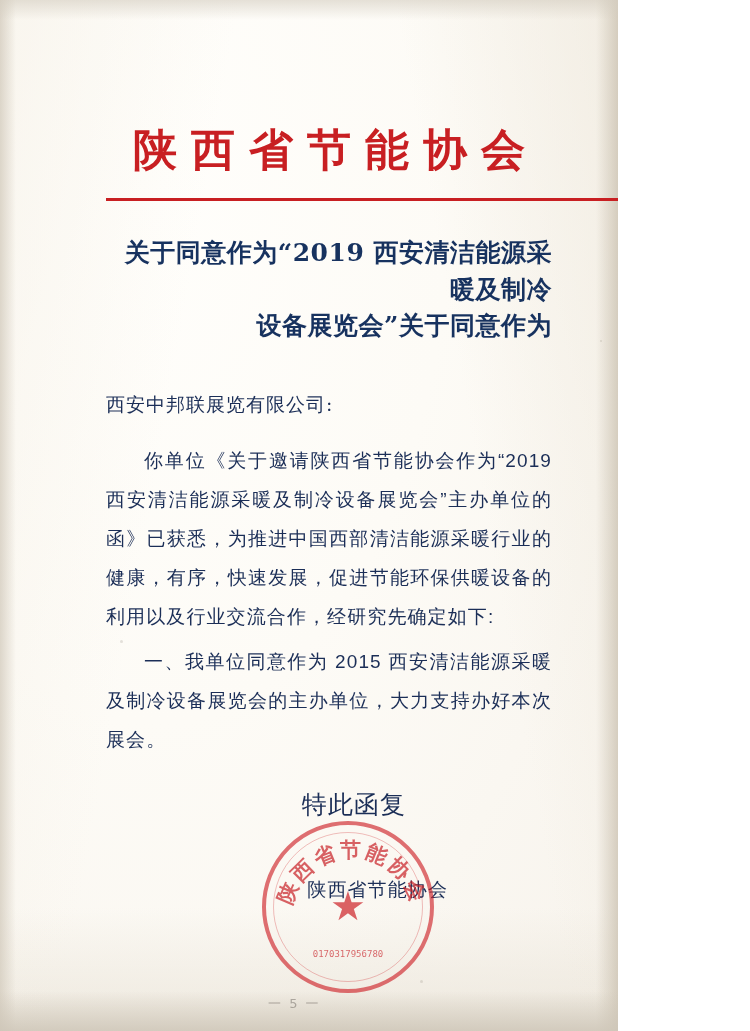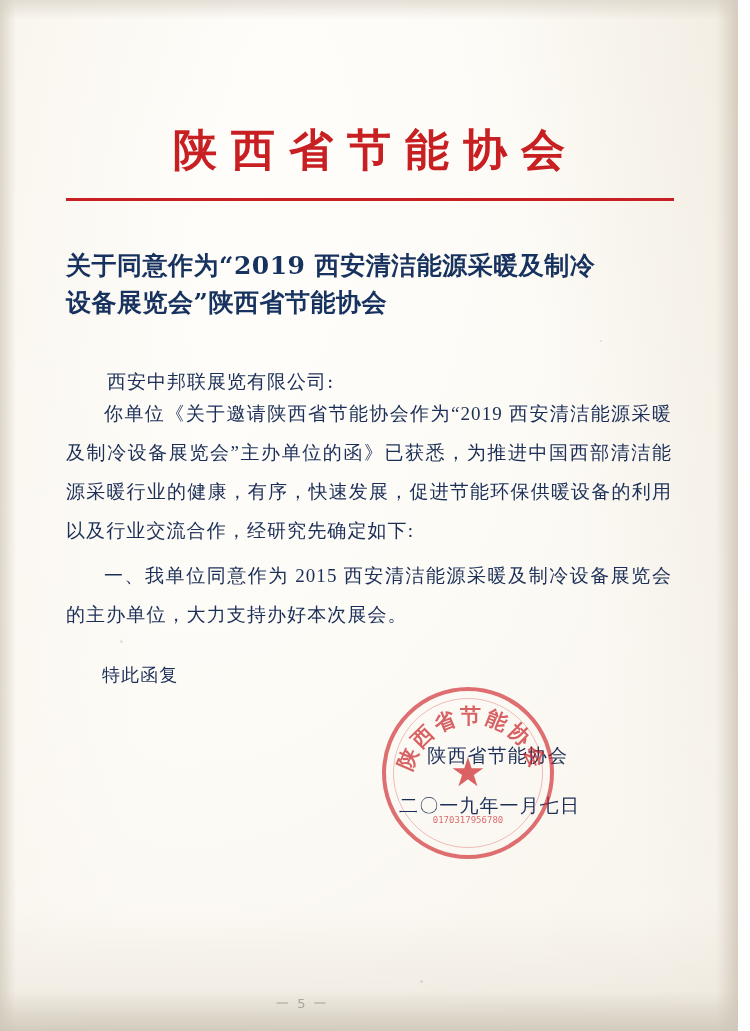--- a/index.html
+++ b/index.html
@@ -9,26 +9,27 @@
   body {
     width: 750px;
     height: 1031px;
     background: #ffffff;
     font-family: "DejaVu Sans", "Liberation Sans", sans-serif;
     overflow: hidden;
   }
 
   .page {
     position: relative;
-    width: 738px;
+    width: 618px;
     height: 1031px;
     background:
       radial-gradient(ellipse at 25% 18%, #fffefb 0%, #fdfbf6 45%, #f7f3ec 100%);
     box-sizing: border-box;
     overflow: hidden;
+    padding-left: 40px;
   }
 
   
   .paper-shade {
     position: absolute;
     inset: 0;
     background:
       linear-gradient(100deg, rgba(245,240,230,0.55) 0%, rgba(255,255,255,0) 30%),
       linear-gradient(260deg, rgba(238,232,220,0.65) 0%, rgba(255,255,255,0) 28%),
       linear-gradient(0deg, rgba(232,226,214,0.7) 0%, rgba(255,255,255,0) 12%);
@@ -84,63 +85,63 @@
     white-space: nowrap;
   }
   .letterhead-rule {
     margin: 24px auto 0 auto;
     width: 608px;
     height: 3px;
     background: #c81f22;
   }
 
   .doc-title {
-    margin-top: 47px;
-    text-align: left;
+    margin-top: 34px;
+    text-align: right;
     color: #17325f;
     font-family: "DejaVu Serif", "Liberation Serif", serif;
     font-weight: bold;
     font-size: 25px;
     line-height: 1.45;
     letter-spacing: 0.5px;
   }
   .doc-title .line {
     display: block;
   }
 
   .addressee {
     margin-top: 48px;
     color: #1b2e57;
     font-family: "DejaVu Serif", "Liberation Serif", serif;
     font-size: 19px;
     letter-spacing: 1px;
-    margin-left: 41px;
   }
 
   .body-text {
-    margin-top: 0;
-    color: #1b2e57;
-    font-family: Liberation Serif, serif;
+    margin-top: 24px;
+    color: #1b2e57;
+    font-family: Liberation Sans, sans-serif;
     font-size: 19px;
     line-height: 2.05;
     letter-spacing: 1.1px;
     text-align: justify;
   }
   .body-text p {
     margin: 0 0 6px 0;
     text-indent: 2em;
   }
 
   .closing {
     margin-top: 28px;
     color: #1b2e57;
     font-family: "DejaVu Serif", "Liberation Serif", serif;
-    font-size: 18px;
+    font-size: 25px;
     letter-spacing: 1.1px;
     text-indent: 2em;
+    text-align: center;
   }
 
   .signature-block {
     position: relative;
     margin-top: 10px;
     height: 150px;
   }
   .sig-org {
     position: absolute;
     right: 104px;
@@ -210,21 +211,21 @@
     bottom: 30px;
     transform: translateX(-50%);
     font-family: "DejaVu Sans Mono", "Liberation Mono", monospace;
     font-size: 9px;
     color: rgba(200,30,36,0.8);
     white-space: nowrap;
   }
 
   .scan-mark {
     position: absolute;
-    left: 276px;
+    left: 268px;
     bottom: 18px;
     color: rgba(120,115,108,0.55);
     font-size: 13px;
     letter-spacing: 2px;
     z-index: 4;
   }
 
   .speck {
     position: absolute;
     background: rgba(150,142,130,0.25);
@@ -249,21 +250,21 @@
 
   <div class="content">
 
     <div class="letterhead">
       <div class="letterhead-title">陕西省节能协会</div>
       <div class="letterhead-rule"></div>
     </div>
 
     <div class="doc-title">
       <span class="line">关于同意作为“2019 西安清洁能源采暖及制冷</span>
-      <span class="line">设备展览会”陕西省节能协会</span>
+      <span class="line">设备展览会”关于同意作为</span>
     </div>
 
     <div class="addressee">西安中邦联展览有限公司:</div>
 
     <div class="body-text">
       <p>你单位《关于邀请陕西省节能协会作为“2019 西安清洁能源采暖及制冷设备展览会”主办单位的函》已获悉，为推进中国西部清洁能源采暖行业的健康，有序，快速发展，促进节能环保供暖设备的利用以及行业交流合作，经研究先确定如下:</p>
       <p>一、我单位同意作为 2015 西安清洁能源采暖及制冷设备展览会的主办单位，大力支持办好本次展会。</p>
     </div>
 
     <div class="closing">特此函复</div>
@@ -278,20 +279,19 @@
           </defs>
           <text>
             <textPath href="#sealArcPath" startOffset="50%" text-anchor="middle">陕西省节能协会</textPath>
           </text>
         </svg>
         <div class="seal-star">★</div>
         <div class="seal-code">0170317956780</div>
       </div>
 
       <div class="sig-org">陕西省节能协会</div>
-      <div class="sig-date">二〇一九年一月七日</div>
     </div>
 
   </div>
 
   <div class="scan-mark">一 5 一</div>
 
 </div>
 
 </body></html>

